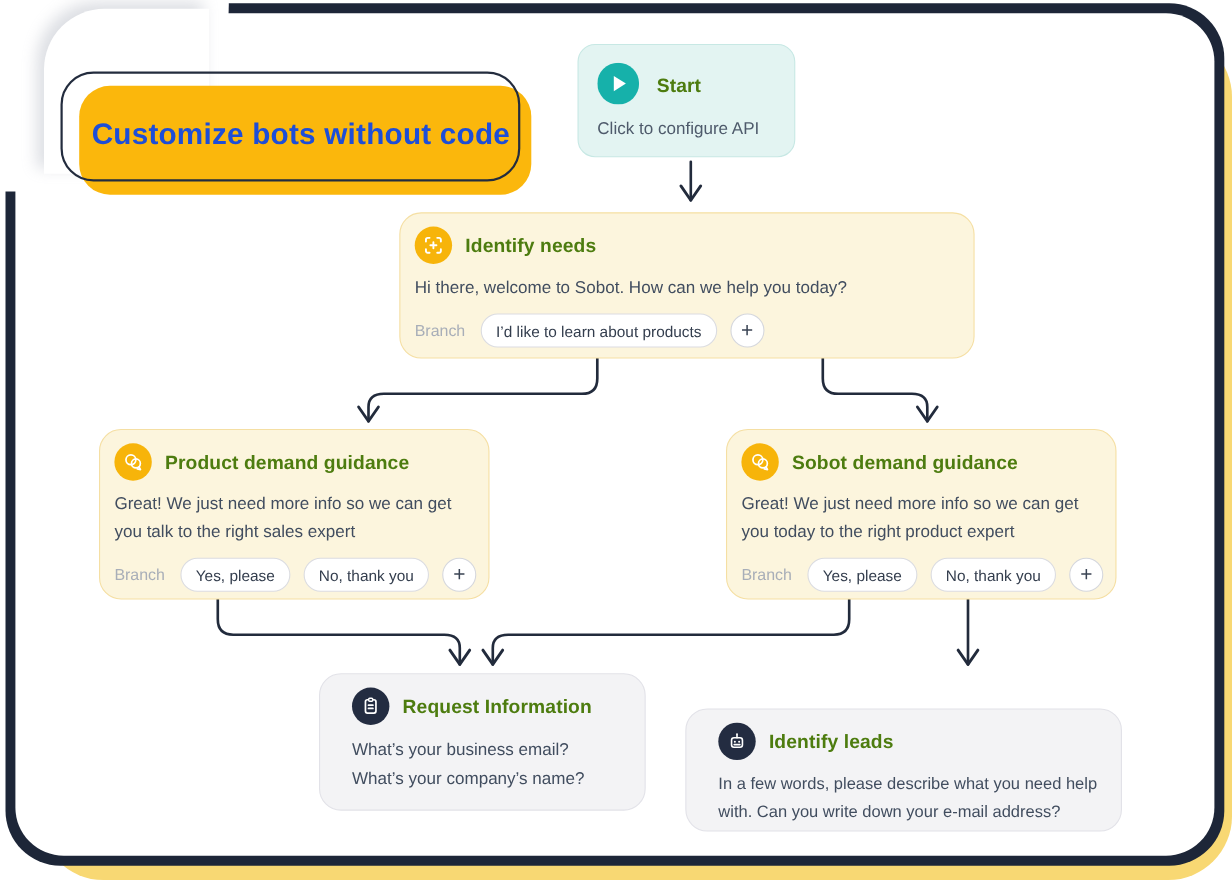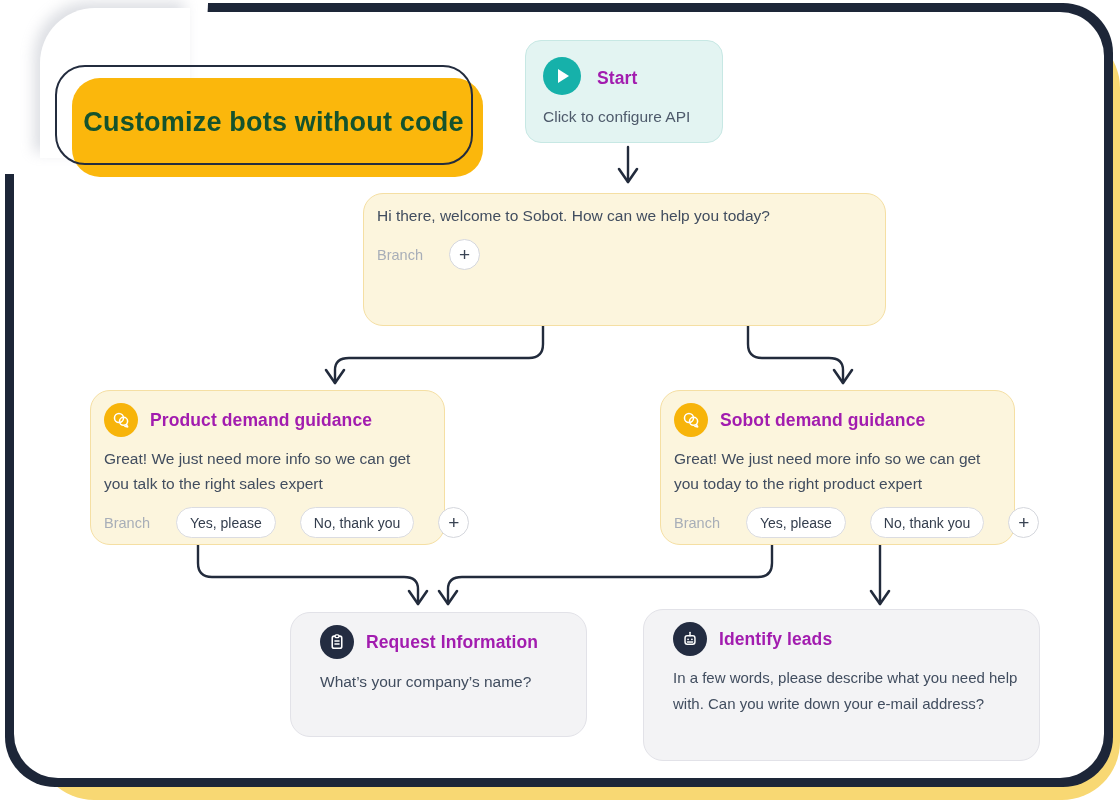--- a/index.html
+++ b/index.html
@@ -17,57 +17,57 @@
     background:#fff; border-radius:0 0 170px 0; }
   .bg-white { position:absolute; left:14px; top:12px; width:1090px; height:766px;
     border-radius:44px; background:#fff; }
   .corner-shadow { position:absolute; left:40px; top:8px; width:150px; height:150px;
     background:#fff; border-radius:55px 0 0 0;
     box-shadow:-6px -6px 14px rgba(150,156,170,0.33); }
   
   .headline-fill { position:absolute; left:72px; top:78px; width:411px; height:99px;
     background:#FBB70C; border-radius:28px; z-index:10;
     display:flex; align-items:center; justify-content:center; }
-  .headline-fill span { font-size:27px; font-weight:600; color:#14532d;
+  .headline-fill span { font-size:27px; font-weight:600; color:#1d4ed8;
     letter-spacing:.2px; transform:translate(-4px,-5px); }
   .headline-outline { position:absolute; left:55px; top:65px; width:418px; height:100px;
     border:2.5px solid #232C3E; border-radius:30px; z-index:11; pointer-events:none; }
   
   .connectors { position:absolute; left:0; top:0; z-index:9; }
   
   .node { position:absolute; z-index:10; border-radius:20px; }
   .node-cream { background:#FCF5DD; border:1.5px solid #F5DFA3; }
   .node-gray  { background:#F3F3F5; border:1.5px solid #E2E2E8;padding-left:16px; }
   .node-mint  { background:#E3F4F2; border:1.5px solid #C7E8E4; border-radius:16px; }
   .node-head { display:flex; align-items:center; gap:12px; padding:12px 14px 0 13px; }
   .icon-circle { width:34px; height:34px; border-radius:50%; flex:0 0 34px;
     display:flex; align-items:center; justify-content:center; }
   .ic-yellow { background:#F7B40A; }
   .ic-navy { background:#232C41; }
-  .node-title { font-size:17.5px; font-weight:700; color:#a21caf; letter-spacing:.1px; }
+  .node-title { font-size:17.5px; font-weight:700; color:#4d7c0f; letter-spacing:.1px; }
   .node-body { padding:9px 14px 0 13px; font-size:15.5px; color:#414D5F;
     line-height:25px; white-space:nowrap; }
-  .branch-row { display:flex; align-items:center; gap:24px; padding:11px 14px 0 13px; }
+  .branch-row { display:flex; align-items:center; gap:12px; padding:11px 14px 0 13px; }
   .branch-label { font-size:14.5px; color:#A8AEB8; margin-right:2px; }
   .pill { height:31px; padding:0 13px; background:#fff; border:1.5px solid #DBDCE1;
     border-radius:16px; font-family:inherit; font-size:14px; font-weight:500;
     color:#333D4D; white-space:nowrap; cursor:pointer; }
   .plus-btn { width:31px; height:31px; flex:0 0 31px; background:#fff;
     border:1.5px solid #D5D7DD; border-radius:50%; font-family:inherit;
     font-size:19px; font-weight:400; color:#3A4454; line-height:1; cursor:pointer; }
   
   .start-node { left:525px; top:40px; width:198px; height:103px; padding:16px 0 0 17px; }
   .start-head { display:flex; align-items:center; gap:16px; }
   .start-sub { margin-top:9px; font-size:15.5px; color:#4E5A6B; }
   
   .n-identify { left:363px; top:193px; width:523px; height:133px; }
   .n-product  { left:90px;  top:390px; width:355px; height:155px; }
   .n-sobot    { left:660px; top:390px; width:355px; height:155px; }
   .n-request  { left:290px; top:612px; width:297px; height:125px; }
-  .n-leads    { left:623px; top:609px; width:397px; height:152px;margin-left:20px; }
+  .n-leads    { left:623px; top:644px; width:397px; height:112px; }
 </style>
 </head>
 <body>
 
 <div class="stage">
 
   <div class="bg-yellow"></div>
   <div class="bg-dark"></div>
   <div class="bg-cover"></div>
   <div class="bg-white"></div>
@@ -101,23 +101,36 @@
           <circle cx="19" cy="19" r="19" fill="#16B1AA"></circle>
           <polygon points="15,12 15,26 26,19" fill="#fff"></polygon>
         </svg>
       </span>
       <span class="node-title">Start</span>
     </div>
     <div class="start-sub">Click to configure API</div>
   </div>
 
   <div class="node node-cream n-identify">
+    <div class="node-head">
+      <span class="icon-circle ic-yellow">
+        <svg width="22" height="22" viewBox="0 0 24 24" fill="none" stroke="#fff" stroke-width="1.9" stroke-linecap="round">
+          <path d="M8.2 4.6 H6.4 A1.8 1.8 0 0 0 4.6 6.4 V8.2"></path>
+          <path d="M15.8 4.6 h1.8 A1.8 1.8 0 0 1 19.4 6.4 V8.2"></path>
+          <path d="M19.4 15.8 v1.8 a1.8 1.8 0 0 1 -1.8 1.8 h-1.8"></path>
+          <path d="M4.6 15.8 v1.8 a1.8 1.8 0 0 0 1.8 1.8 h1.8"></path>
+          <path d="M12 9 v6 M9 12 h6"></path>
+        </svg>
+      </span>
+      <span class="node-title">Identify needs</span>
+    </div>
     <div class="node-body">Hi there, welcome to Sobot. How can we help you today?</div>
     <div class="branch-row">
       <span class="branch-label">Branch</span>
+      <button class="pill">I’d like to learn about products</button>
       <button class="plus-btn">+</button>
     </div>
   </div>
 
   <div class="node node-cream n-product">
     <div class="node-head">
       <span class="icon-circle ic-yellow">
         <svg width="22" height="22" viewBox="0 0 24 24" fill="none" stroke="#fff" stroke-width="1.7" stroke-linecap="round" stroke-linejoin="round">
           <circle cx="9.8" cy="9.8" r="4.9"></circle>
           <circle cx="14.8" cy="13.4" r="4.4"></circle>
@@ -166,20 +179,21 @@
       <span class="icon-circle ic-navy">
         <svg width="22" height="22" viewBox="0 0 24 24" fill="none" stroke="#fff" stroke-width="1.7" stroke-linecap="round">
           <rect x="6.8" y="5.6" width="10.4" height="13.2" rx="2"></rect>
           <rect x="10" y="4.2" width="4" height="3" rx="1" fill="#232C41" stroke-width="1.5"></rect>
           <path d="M9.8 11 h4.4 M9.8 14.2 h4.4"></path>
         </svg>
       </span>
       <span class="node-title">Request Information</span>
     </div>
     <div class="node-body" style="line-height:27px;">
+      <div>What’s your business email?</div>
       <div>What’s your company’s name?</div>
     </div>
   </div>
 
   <div class="node node-gray n-leads">
     <div class="node-head">
       <span class="icon-circle ic-navy">
         <svg width="22" height="22" viewBox="0 0 24 24" fill="none" stroke="#fff" stroke-width="1.6" stroke-linecap="round">
           <rect x="6.6" y="8.4" width="10.8" height="9.4" rx="2.4"></rect>
           <path d="M12 8.4 V6.2"></path>

